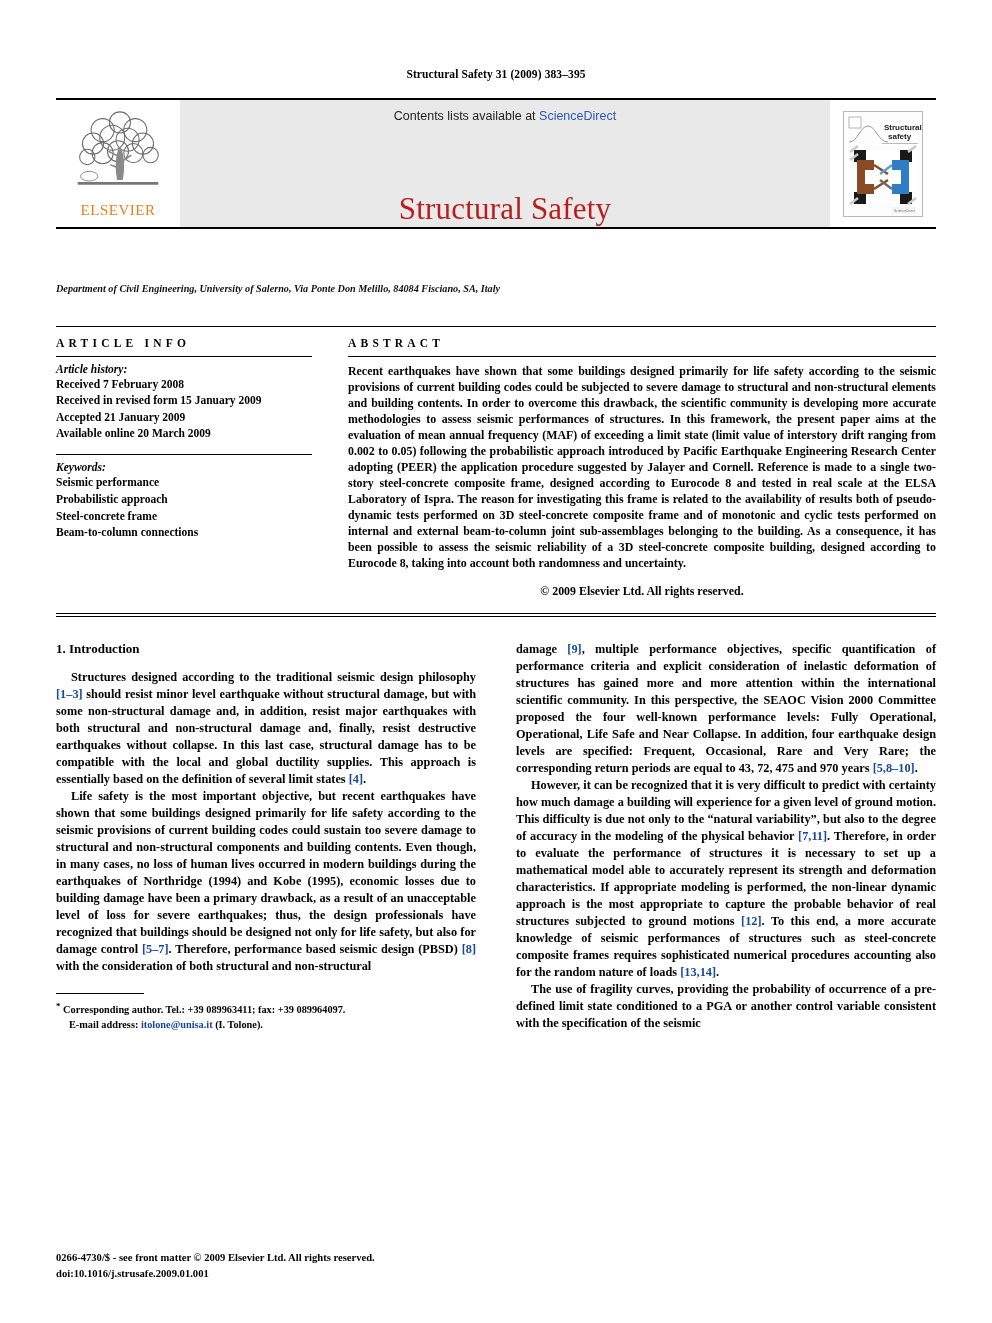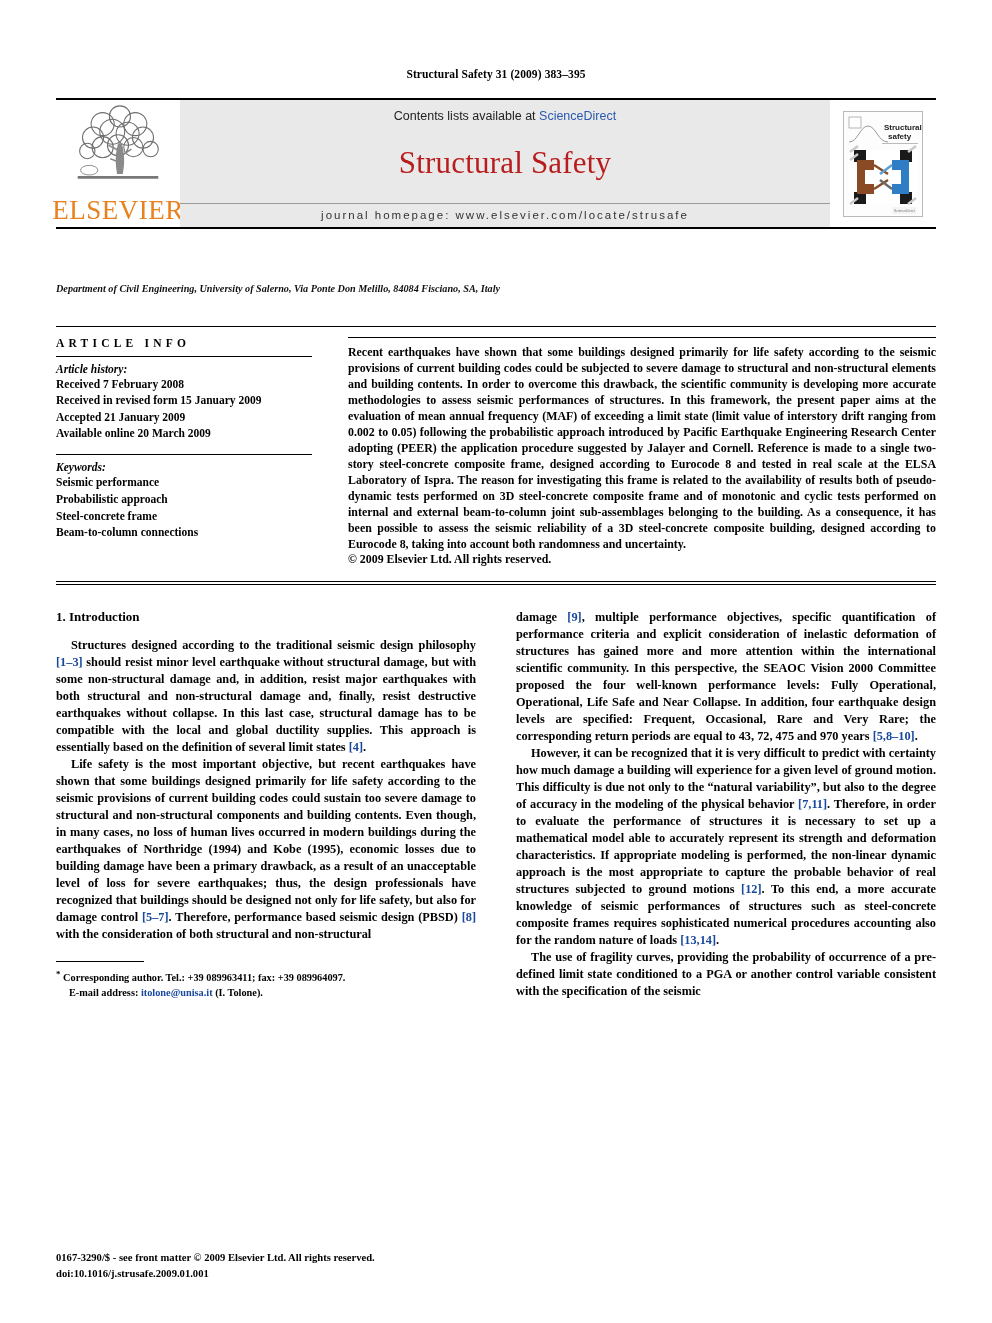--- a/index.html
+++ b/index.html
@@ -95,21 +95,21 @@
     padding: 5px 0 6px 0;
     margin-top: 10px;
     background: #e9e9e9;
   }
 
   
   .elsevier-logo { width: 96px; }
   .elsevier-word {
     font-family: "Liberation Serif", serif;
     color: #E8821E;
-    font-size: 27px;
+    font-size: 15px;
     letter-spacing: 0.5px;
     text-align: center;
     line-height: 1;
     margin-top: 5px;
   }
 
   
   .cover-thumb {
     width: 78px;
     height: 104px;
@@ -188,22 +188,22 @@
   .abstract-text {
     font-size: 11.9px;
     font-weight: bold;
     line-height: 1.345;
     text-align: justify;
     margin: 0;
   }
   .copyright-line {
     font-size: 11.9px;
     font-weight: bold;
-    text-align: left;
-    margin-top: 0;
+    text-align: center;
+    margin-top: 13px;
   }
   .abstract-bottom-rule {
     border-top: 1px solid #000;
     margin-top: 14px;
   }
   .divider-full {
     border-top: 1.6px solid #000;
     margin-top: 2px;
   }
 
@@ -294,21 +294,20 @@
         <path d="M8 76 L92 76 L92 79 L8 79 Z" fill="#777"></path>
       </svg>
       <div class="elsevier-word">ELSEVIER</div>
     </div>
 
     <div class="masthead-center">
       <div class="contents-line">
         <span>Contents lists available at </span><span class="sd">ScienceDirect</span>
       </div>
       <div class="journal-name">Structural Safety</div>
-      <div class="homepage-bar">journal homepage: www.elsevier.com/locate/strusafe</div>
     </div>
 
     <div class="masthead-right">
       <div class="cover-thumb">
         <svg viewBox="0 0 78 104" width="78" height="104">
           <rect x="0" y="0" width="78" height="104" fill="#fdfdfd"></rect>
           <rect x="5" y="5" width="12" height="11" fill="#ffffff" stroke="#888" stroke-width="0.6"></rect>
           <path d="M5 30 C14 30, 16 14, 24 14 C32 14, 34 30, 44 30" fill="none" stroke="#9a9a9a" stroke-width="1"></path>
           <text x="40" y="18" font-family="Liberation Sans, sans-serif" font-size="8" font-weight="bold" fill="#222">Structural</text>
           <text x="44" y="27" font-family="Liberation Sans, sans-serif" font-size="8" font-weight="bold" fill="#222">safety</text>
@@ -350,20 +349,21 @@
       <div class="info-line">Available online 20 March 2009</div>
       <div class="rule-med"></div>
       <div class="info-label">Keywords:</div>
       <div class="kw-line">Seismic performance</div>
       <div class="kw-line">Probabilistic approach</div>
       <div class="kw-line">Steel-concrete frame</div>
       <div class="kw-line">Beam-to-column connections</div>
     </div>
 
     <div class="col-abstract">
+      <div class="sec-head">ABSTRACT</div>
       <div class="rule-thin"></div>
       <p class="abstract-text">Recent earthquakes have shown that some buildings designed primarily for life safety according to the seismic provisions of current building codes could be subjected to severe damage to structural and non-structural elements and building contents. In order to overcome this drawback, the scientific community is developing more accurate methodologies to assess seismic performances of structures. In this framework, the present paper aims at the evaluation of mean annual frequency (MAF) of exceeding a limit state (limit value of interstory drift ranging from 0.002 to 0.05) following the probabilistic approach introduced by Pacific Earthquake Engineering Research Center adopting (PEER) the application procedure suggested by Jalayer and Cornell. Reference is made to a single two-story steel-concrete composite frame, designed according to Eurocode 8 and tested in real scale at the ELSA Laboratory of Ispra. The reason for investigating this frame is related to the availability of results both of pseudo-dynamic tests performed on 3D steel-concrete composite frame and of monotonic and cyclic tests performed on internal and external beam-to-column joint sub-assemblages belonging to the building. As a consequence, it has been possible to assess the seismic reliability of a 3D steel-concrete composite building, designed according to Eurocode 8, taking into account both randomness and uncertainty.</p>
       <div class="copyright-line">© 2009 Elsevier Ltd. All rights reserved.</div>
     </div>
   </div>
 
   <div class="abstract-bottom-rule"></div>
   <div class="divider-full"></div>
 
   <div class="body-cols">
@@ -386,17 +386,17 @@
     </div>
 
     <div class="body-col">
       <p class="para" style="text-indent:0">damage <span class="ref" style="color:#17489e">[9]</span>, multiple performance objectives, specific quantification of performance criteria and explicit consideration of inelastic deformation of structures has gained more and more attention within the international scientific community. In this perspective, the SEAOC Vision 2000 Committee proposed the four well-known performance levels: Fully Operational, Operational, Life Safe and Near Collapse. In addition, four earthquake design levels are specified: Frequent, Occasional, Rare and Very Rare; the corresponding return periods are equal to 43, 72, 475 and 970 years <span class="ref" style="color:#17489e">[5,8–10]</span>.</p>
       <p class="para">However, it can be recognized that it is very difficult to predict with certainty how much damage a building will experience for a given level of ground motion. This difficulty is due not only to the “natural variability”, but also to the degree of accuracy in the modeling of the physical behavior <span class="ref" style="color:#17489e">[7,11]</span>. Therefore, in order to evaluate the performance of structures it is necessary to set up a mathematical model able to accurately represent its strength and deformation characteristics. If appropriate modeling is performed, the non-linear dynamic approach is the most appropriate to capture the probable behavior of real structures subjected to ground motions <span class="ref" style="color:#17489e">[12]</span>. To this end, a more accurate knowledge of seismic performances of structures such as steel-concrete composite frames requires sophisticated numerical procedures accounting also for the random nature of loads <span class="ref" style="color:#17489e">[13,14]</span>.</p>
       <p class="para">The use of fragility curves, providing the probability of occurrence of a pre-defined limit state conditioned to a PGA or another control variable consistent with the specification of the seismic</p>
     </div>
   </div>
 
   <div class="page-footer">
-    <div>0167-3290/$ - see front matter © 2009 Elsevier Ltd. All rights reserved.</div>
+    <div>0266-4730/$ - see front matter © 2009 Elsevier Ltd. All rights reserved.</div>
     <div>doi:10.1016/j.strusafe.2009.01.001</div>
   </div>
 
 </div>
 
 </body></html>

